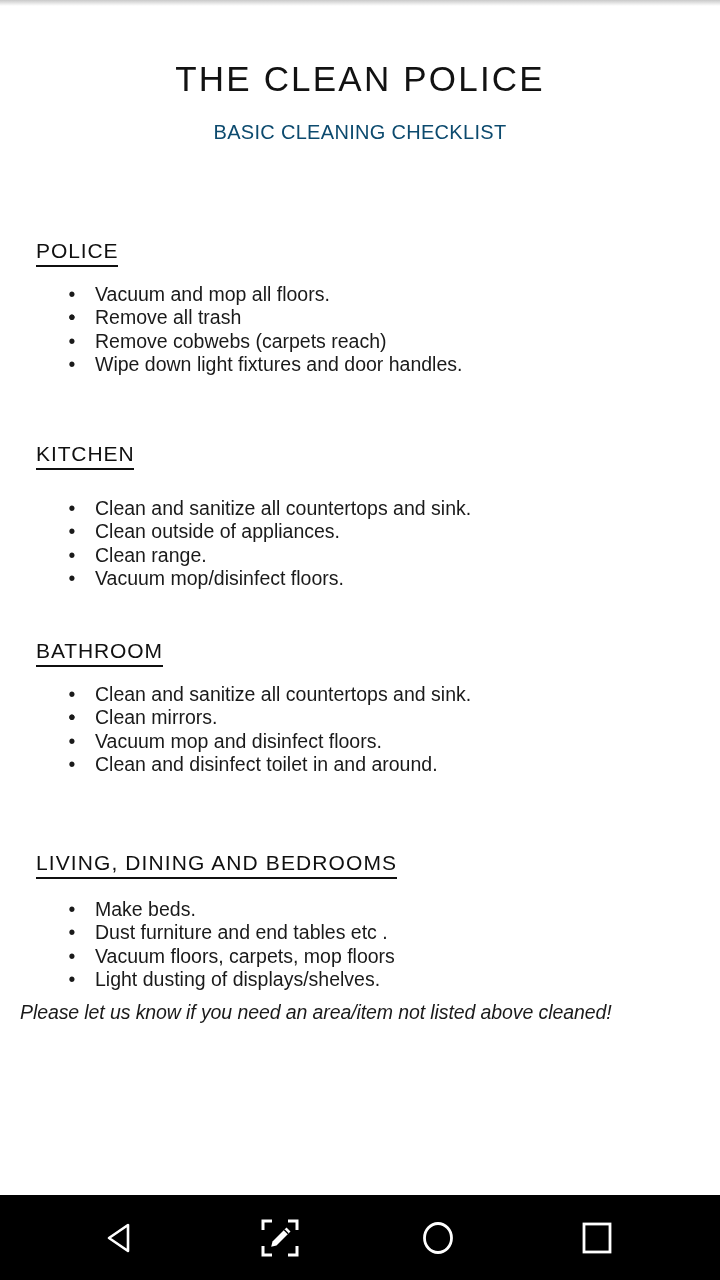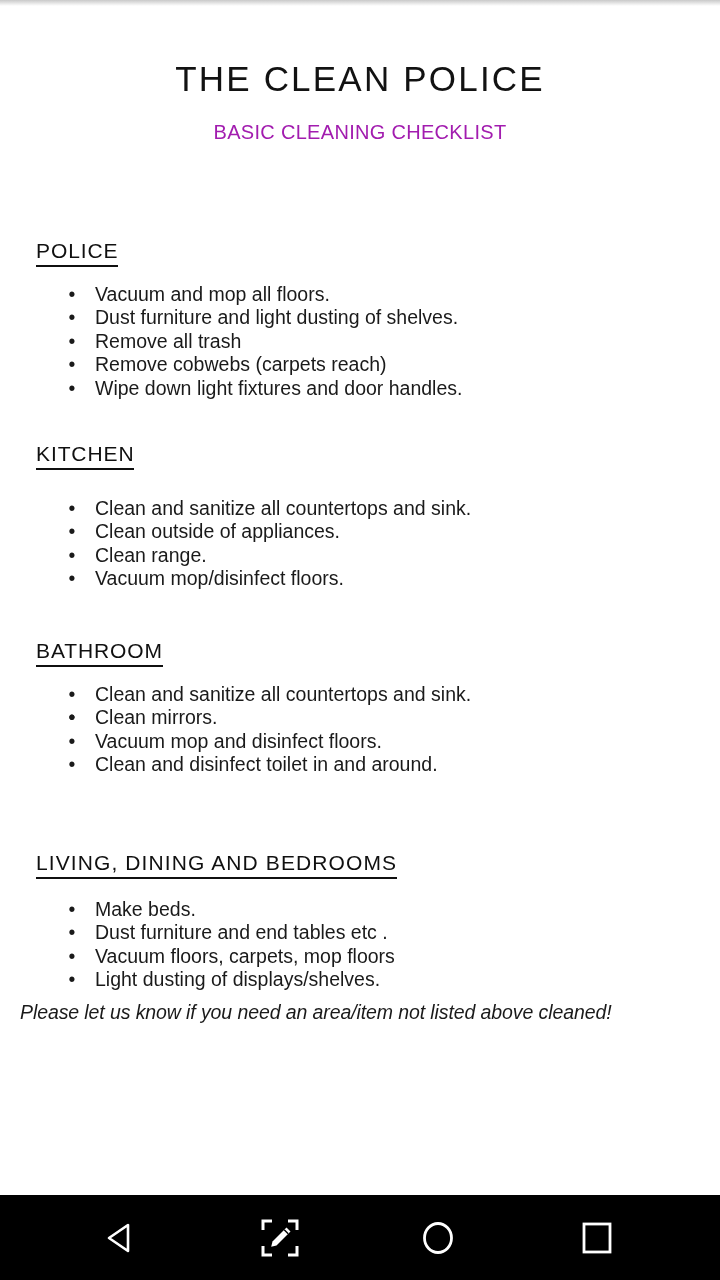--- a/index.html
+++ b/index.html
@@ -52,21 +52,21 @@
   #doc-subtitle {
     position: absolute;
     top: 119px;
     left: 0;
     width: 720px;
     text-align: center;
     font-size: 20px;
     font-weight: 400;
     letter-spacing: 0.3px;
     line-height: 26px;
-    color: #a21caf;
+    color: #0c4a6e;
   }
 
   .section {
     position: absolute;
     left: 36px;
     width: 660px;
   }
 
   .section-heading {
     font-size: 21px;
@@ -158,21 +158,21 @@
 
 <div id="doc">
 
   <div id="doc-title">THE CLEAN POLICE</div>
   <div id="doc-subtitle">BASIC CLEANING CHECKLIST</div>
 
   <div class="section" id="section-0" style="top:238px;">
     <div class="section-heading">POLICE</div>
     <ul class="items" style="margin-top:16px;">
       <li><span class="bullet">•</span><span>Vacuum and mop all floors.</span></li>
-      <li><span class="bullet">•</span><span>Dust furniture and light dusting of shelves.</span></li>
+      <li><span class="bullet">•</span></li>
       <li><span class="bullet">•</span><span>Remove all trash</span></li>
       <li><span class="bullet">•</span><span>Remove cobwebs (carpets reach)</span></li>
       <li><span class="bullet">•</span><span>Wipe down light fixtures and door handles.</span></li>
     </ul>
   </div>
 
   <div class="section" id="section-1" style="top:441px;">
     <div class="section-heading">KITCHEN</div>
     <ul class="items" style="margin-top:27px;">
       <li><span class="bullet">•</span><span>Clean and sanitize all countertops and sink.</span></li>

